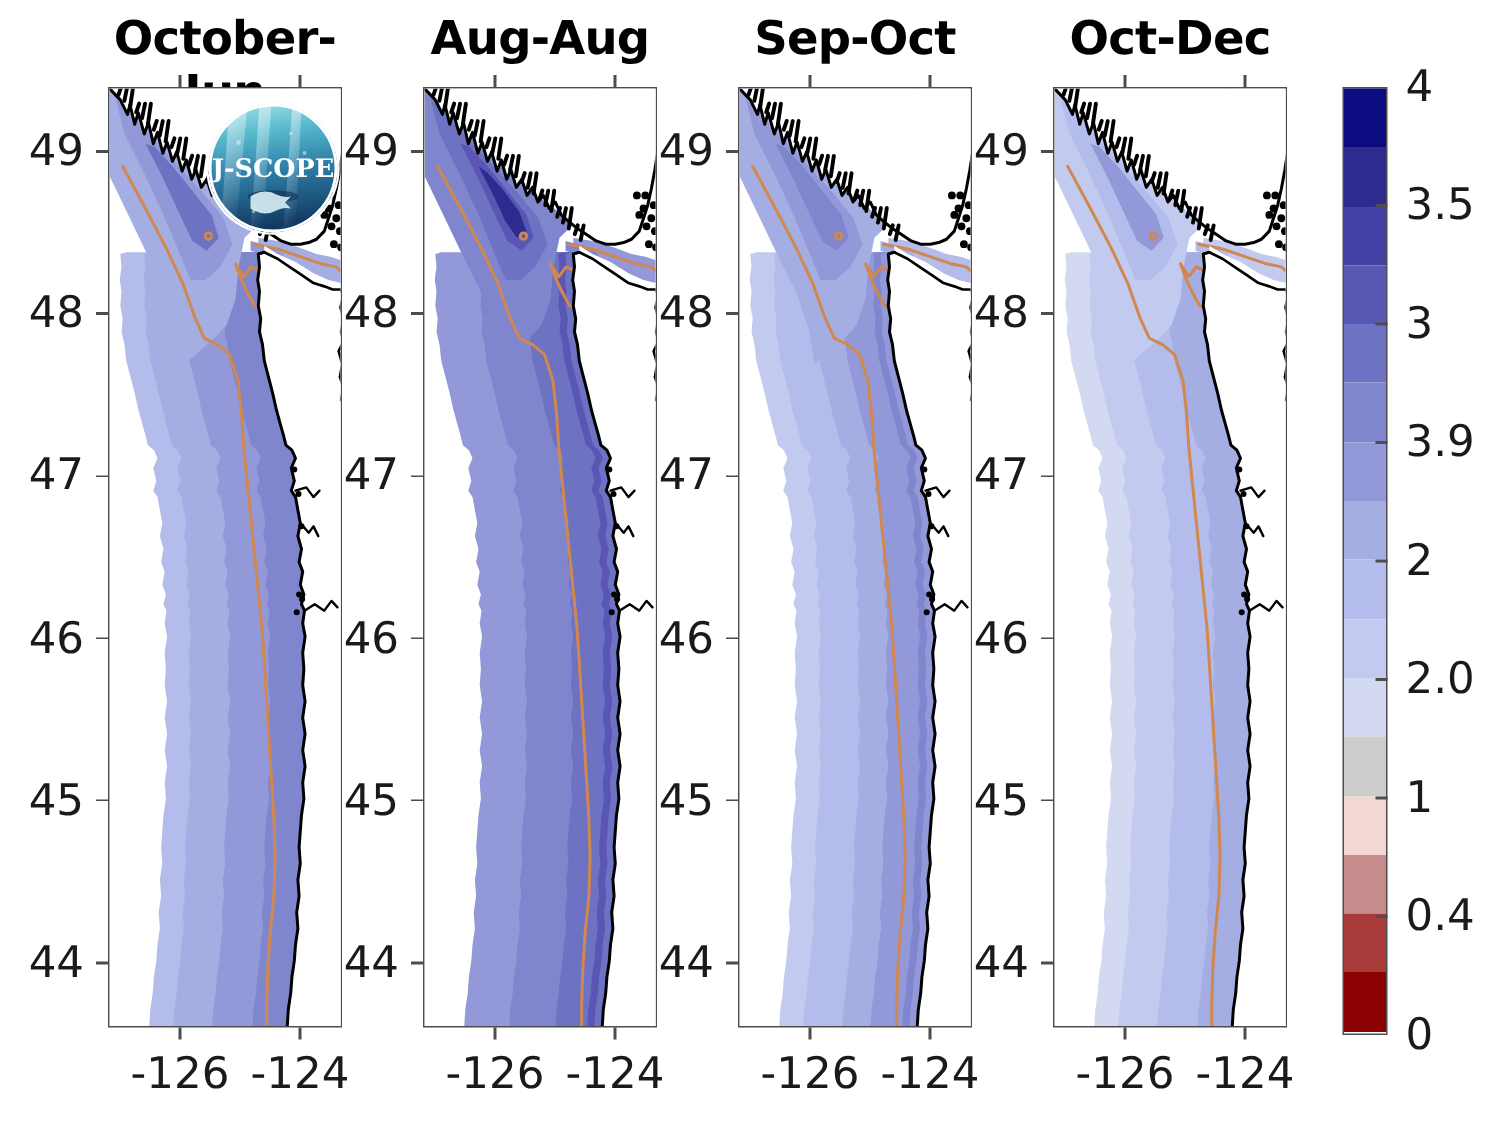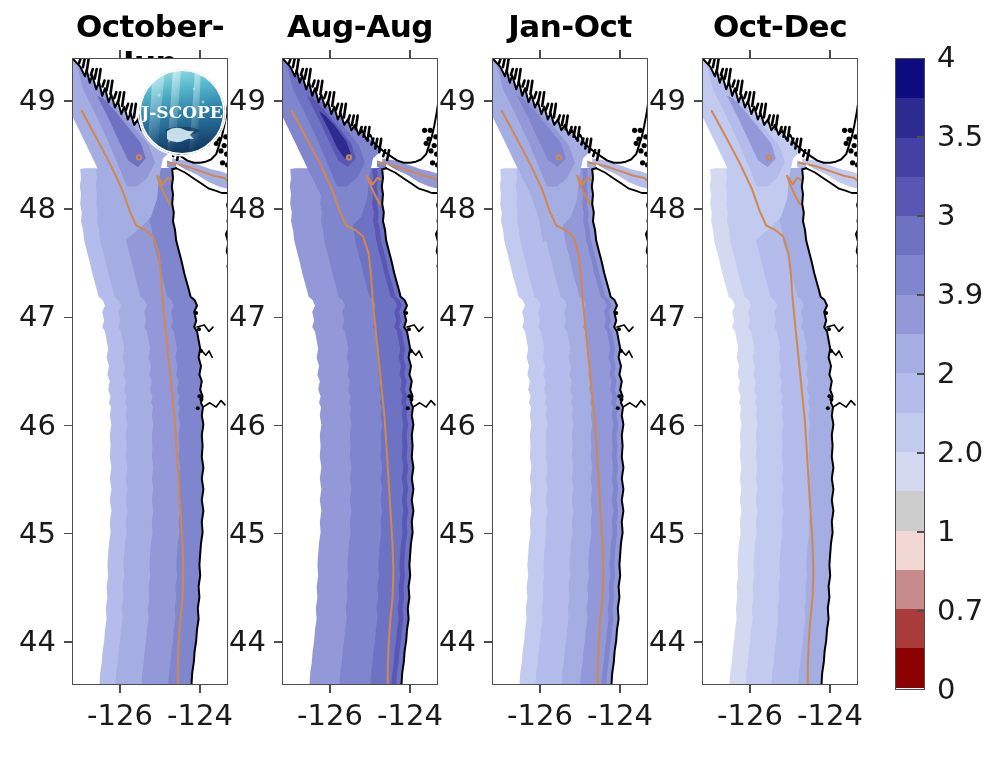--- a/index.html
+++ b/index.html
@@ -39,21 +39,21 @@
 
   <div class="panel" style="left:0px;top:0px;width:232px;height:759px;">
     <div class="panel-title" style="left:72px;width:156px;">October-Jun</div>
   </div>
 
   <div class="panel" style="left:210px;top:0px;width:232px;height:759px;">
     <div class="panel-title" style="left:72px;width:156px;">Aug-Aug</div>
   </div>
 
   <div class="panel" style="left:420px;top:0px;width:232px;height:759px;">
-    <div class="panel-title" style="left:72px;width:156px;">Jan-Oct</div>
+    <div class="panel-title" style="left:72px;width:156px;">Sep-Oct</div>
   </div>
 
   <div class="panel" style="left:630px;top:0px;width:232px;height:759px;">
     <div class="panel-title" style="left:72px;width:156px;">Oct-Dec</div>
   </div>
 
   <div id="axes-layer">
       <div class="axes" style="left: 72px; top: 58px; width: 156px; height: 627px;">
         <svg width="156" height="627" viewBox="0 0 156 627">
           <rect x="0" y="0" width="156" height="627" fill="#ffffff"></rect>
@@ -453,21 +453,21 @@
       <div class="cband" style="height: 39.3px; background: rgb(212, 217, 242);"></div>
       <div class="cband" style="height: 39.3px; background: rgb(204, 204, 204);"></div>
       <div class="cband" style="height: 39.3px; background: rgb(242, 216, 212);"></div>
       <div class="cband" style="height: 39.3px; background: rgb(200, 139, 139);"></div>
       <div class="cband" style="height: 39.3px; background: rgb(169, 59, 59);"></div>
       <div class="cband" style="height: 39.3px; background: rgb(139, 0, 0);"></div>
     </div>
   <div id="cbar-ticks">
       <div class="cbar-label" style="left: 937px; top: 675px;">0</div>
       <div class="cbar-tick" style="left: 917px; top: 610.15px;"></div>
-      <div class="cbar-label" style="left: 937px; top: 596px;">0.7</div>
+      <div class="cbar-label" style="left: 937px; top: 596px;">0.4</div>
       <div class="cbar-tick" style="left: 917px; top: 531.15px;"></div>
       <div class="cbar-label" style="left: 937px; top: 517px;">1</div>
       <div class="cbar-tick" style="left: 917px; top: 452.15px;"></div>
       <div class="cbar-label" style="left: 937px; top: 438px;">2.0</div>
       <div class="cbar-tick" style="left: 917px; top: 373.15px;"></div>
       <div class="cbar-label" style="left: 937px; top: 359px;">2</div>
       <div class="cbar-tick" style="left: 917px; top: 294.15px;"></div>
       <div class="cbar-label" style="left: 937px; top: 280px;">3.9</div>
       <div class="cbar-tick" style="left: 917px; top: 215.15px;"></div>
       <div class="cbar-label" style="left: 937px; top: 201px;">3</div>

